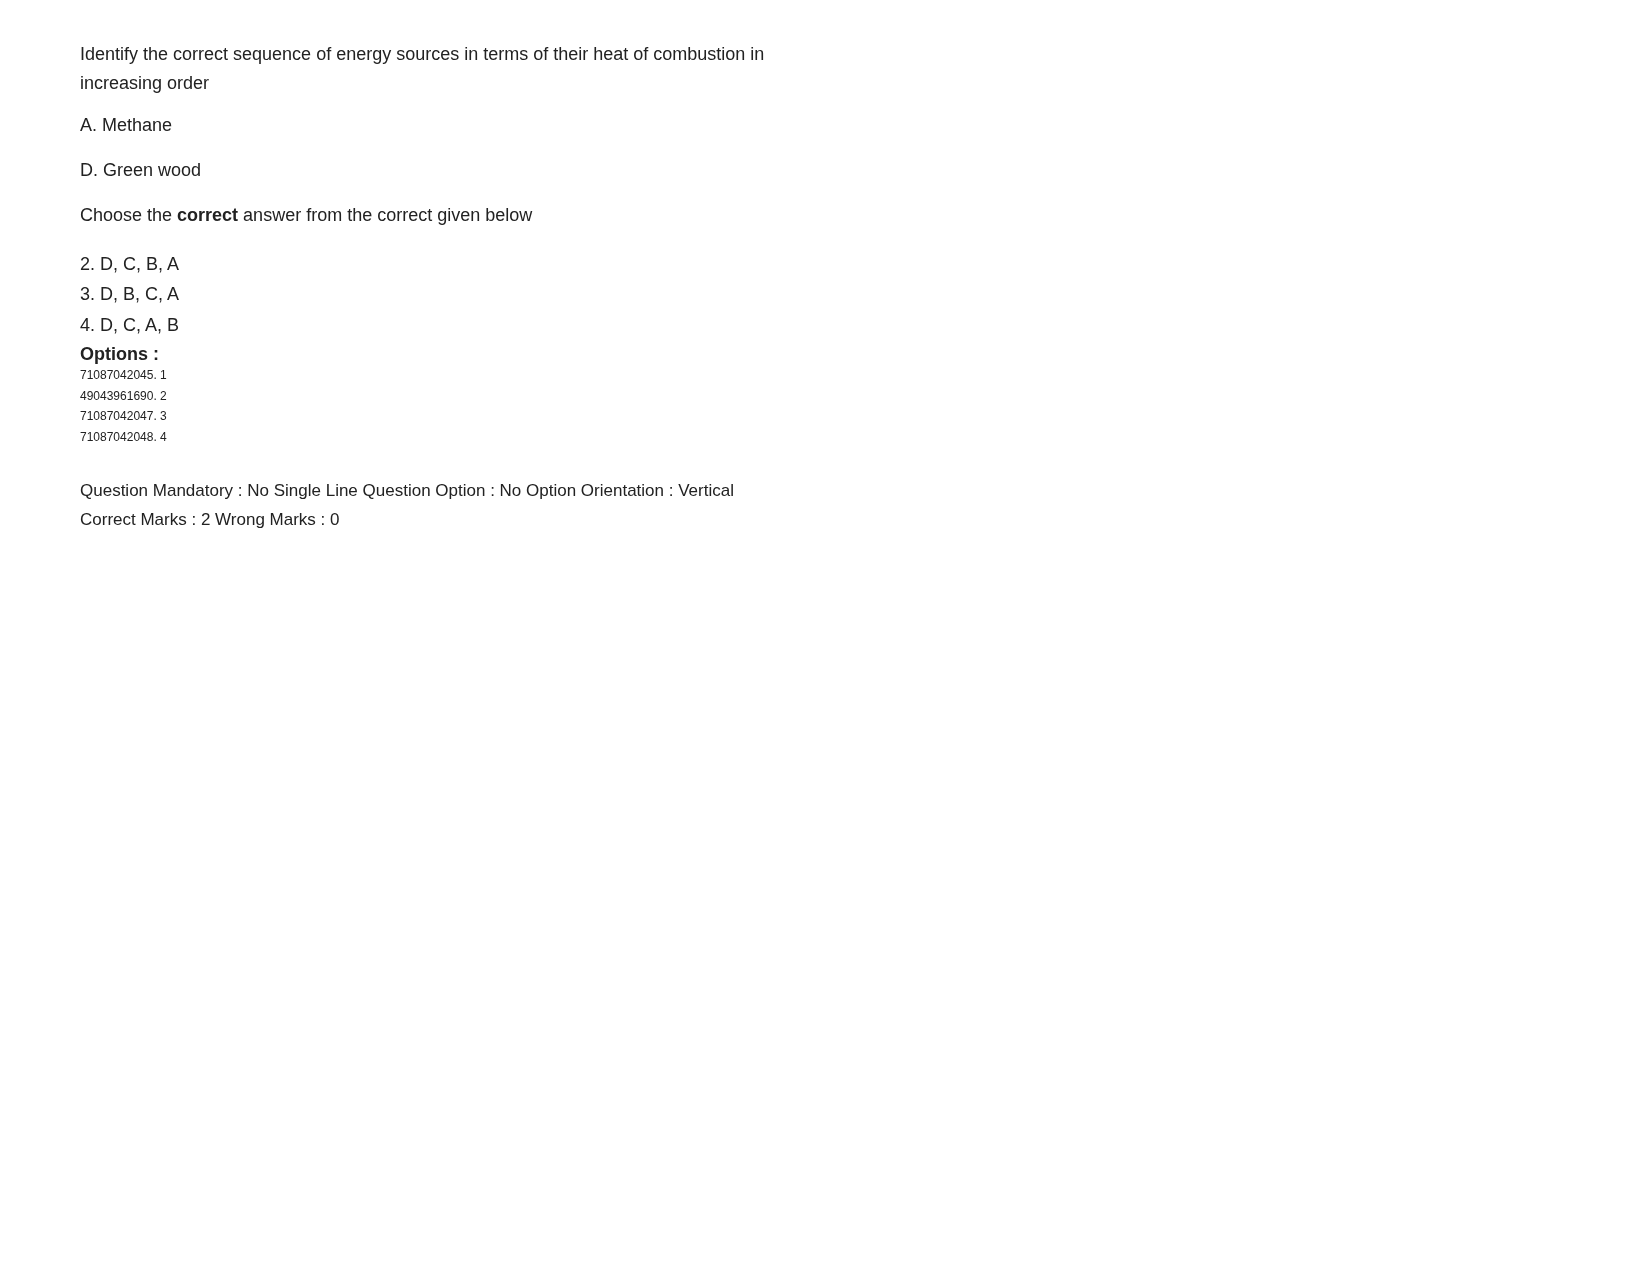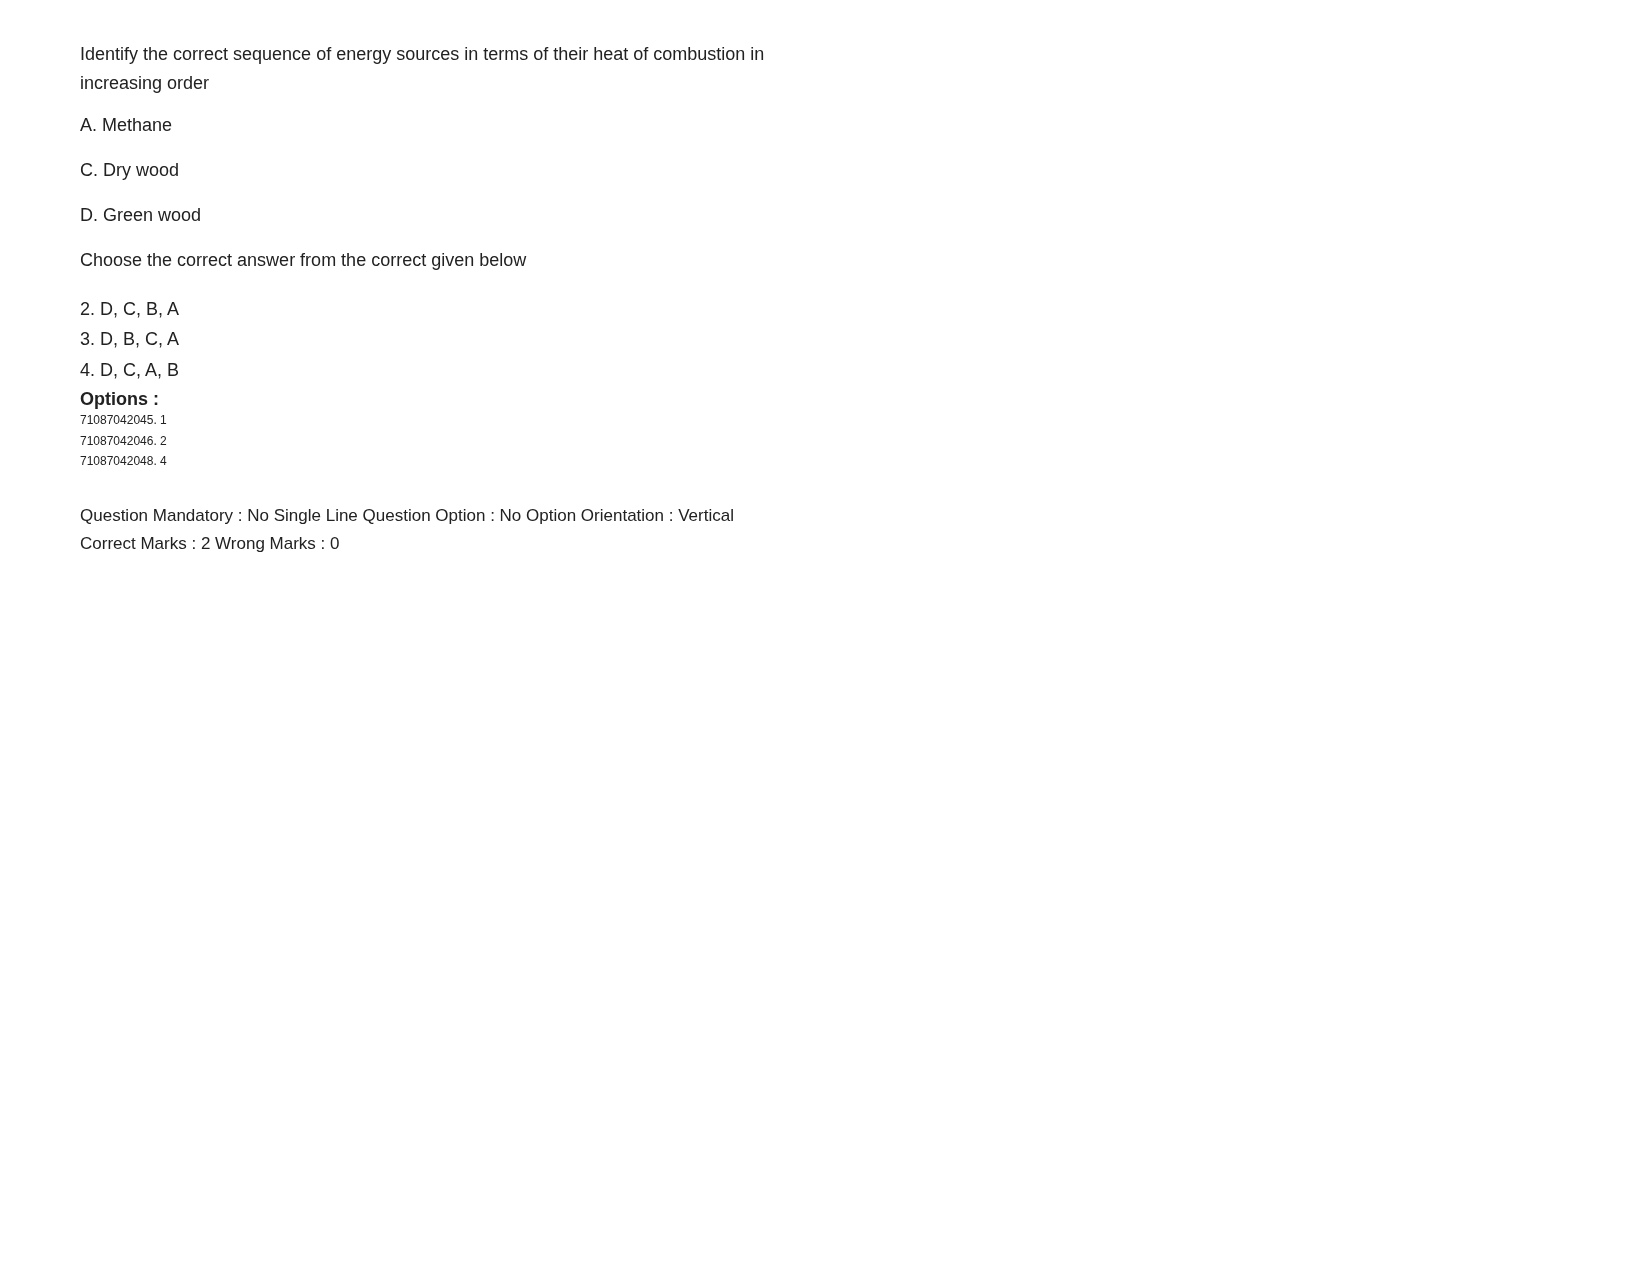--- a/index.html
+++ b/index.html
@@ -25,21 +25,21 @@
       margin-bottom: 18px;
       font-size: 18px;
       line-height: 1.5;
     }
     .choose-text {
       margin-bottom: 20px;
       font-size: 18px;
       line-height: 1.5;
     }
     .choose-text strong {
-      font-weight: normal;
+      font-weight: bold;
     }
     .answer-option {
       font-size: 18px;
       line-height: 1.7;
     }
     .options-label {
       font-weight: bold;
       font-size: 18px;
       margin-top: 4px;
     }
@@ -63,23 +63,20 @@
 <div>
   <div class="question-text">
     <span>Identify the correct sequence of energy sources in terms of their heat of combustion in</span><br>
     <span>increasing order</span>
   </div>
 
   <div class="option-item">
     <span>A. Methane</span>
   </div>
   <div class="option-item">
-    <span>C. Dry wood</span>
-  </div>
-  <div class="option-item">
     <span>D. Green wood</span>
   </div>
 
   <div class="choose-text">
     <span>Choose the </span><strong>correct</strong><span> answer from the correct given below</span>
   </div>
 
   <div class="answer-option">
     <span>2. D, C, B, A</span>
   </div>
@@ -89,21 +86,24 @@
   <div class="answer-option">
     <span>4. D, C, A, B</span>
   </div>
 
   <div class="options-label">Options :</div>
 
   <div class="option-code">
     <span>71087042045. 1</span>
   </div>
   <div class="option-code">
-    <span>71087042046. 2</span>
+    <span>49043961690. 2</span>
+  </div>
+  <div class="option-code">
+    <span>71087042047. 3</span>
   </div>
   <div class="option-code">
     <span>71087042048. 4</span>
   </div>
 
   <div class="metadata">
     <div>Question Mandatory : No Single Line Question Option : No Option Orientation : Vertical</div>
     <div class="correct-marks">Correct Marks : 2 Wrong Marks : 0</div>
   </div>
 </div>

